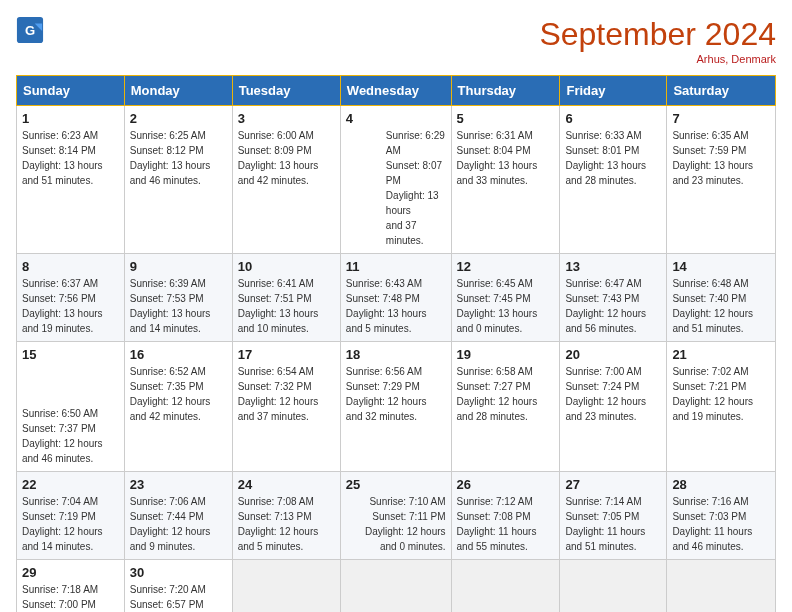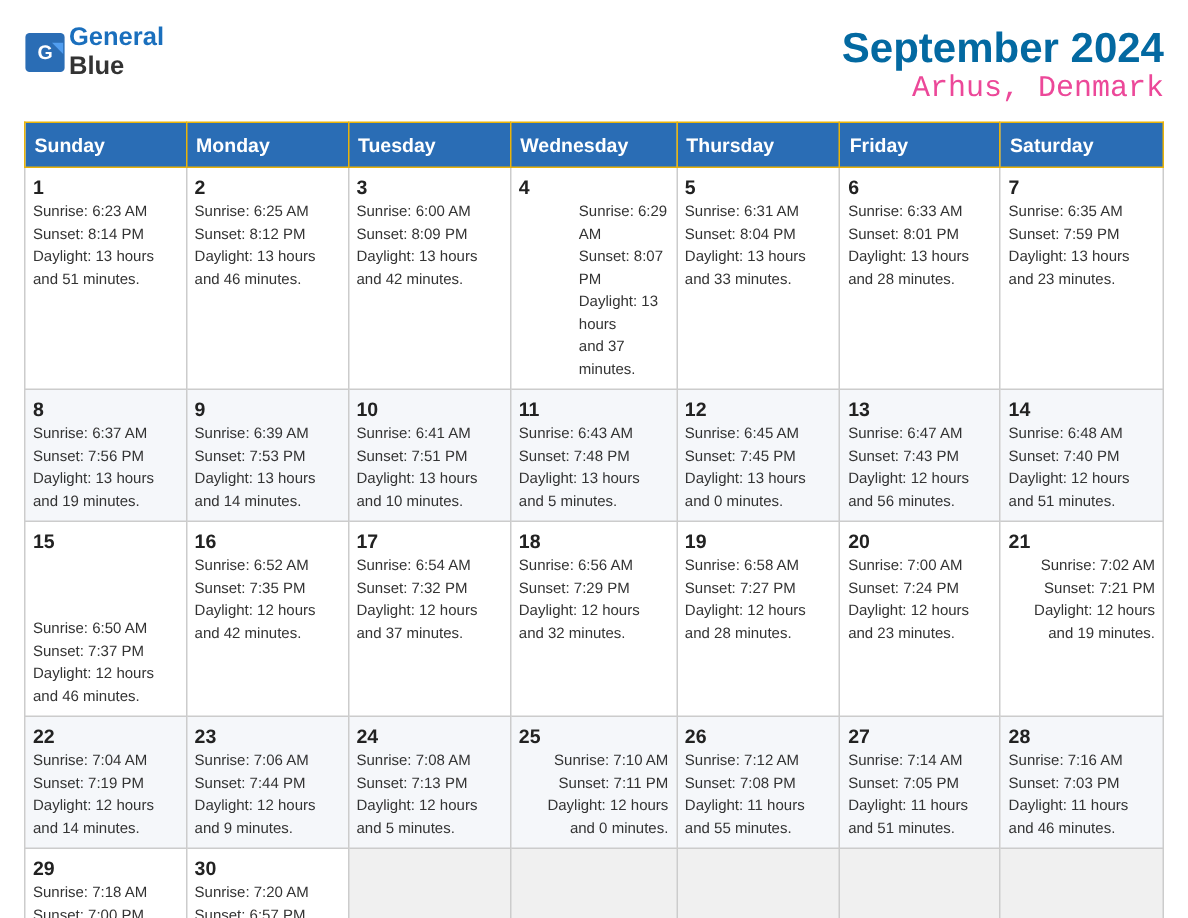--- a/index.html
+++ b/index.html
@@ -20,28 +20,27 @@
       display: flex;
       align-items: center;
     }
     .logo-icon {
       width: 28px;
       height: 28px;
       margin-right: 2px;
     }
     .title-block { text-align: right; }
     .month-title {
-      font-size: 28px;
-      font-weight: bold;
-      color: #0369a1;
+      font-size: 32px;
+      font-weight: normal;
+      color: #c2410c;
     }
     .location {
-      font-size: 20px;
-      color: #ec4899;
-      font-family: Liberation Mono, monospace;
+      font-size: 11px;
+      color: #b91c1c;
     }
     table {
       width: 100%;
       border-collapse: collapse;
       font-size: 11px;
     }
     thead tr th {
       background: #2a6db5;
       color: #fff;
       padding: 7px 6px;
@@ -79,26 +78,20 @@
 </head>
 <body>
 
 <div class="header">
   <div class="logo">
     <svg class="logo-icon" viewBox="0 0 30 30">
       <rect x="1" y="1" width="28" height="28" rx="3" fill="#2a6db5"></rect>
       <text x="15" y="20" text-anchor="middle" fill="white" font-size="14" font-weight="bold" font-family="Arial">G</text>
       <polygon points="20,8 28,8 28,16" fill="#5baaff" opacity="0.8"></polygon>
     </svg>
-    <div>
-      <div style="font-size:17px;font-weight:bold;color:#333;line-height:1.1;">
-        <span style="color:#1a6fbd;">General</span>
-      </div>
-      <div style="font-size:17px;font-weight:bold;color:#333;line-height:1.1;">Blue</div>
-    </div>
   </div>
   <div class="title-block">
     <div class="month-title">September 2024</div>
     <div class="location">Arhus, Denmark</div>
   </div>
 </div>
 
 <table>
   <thead>
     <tr id="col-headers">
@@ -252,21 +245,21 @@
         </td>
         <td>
           <div class="day-num">20</div>
           <div class="day-detail" style="white-space: pre-line;">Sunrise: 7:00 AM
 Sunset: 7:24 PM
 Daylight: 12 hours
 and 23 minutes.</div>
         </td>
         <td>
           <div class="day-num">21</div>
-          <div class="day-detail" style="white-space: pre-line; text-align: right;">Sunrise: 7:02 AM
+          <div class="day-detail" style="white-space: pre-line;">Sunrise: 7:02 AM
 Sunset: 7:21 PM
 Daylight: 12 hours
 and 19 minutes.</div>
         </td>
       </tr>
       <tr>
         <td>
           <div class="day-num">22</div>
           <div class="day-detail" style="white-space: pre-line;">Sunrise: 7:04 AM
 Sunset: 7:19 PM

